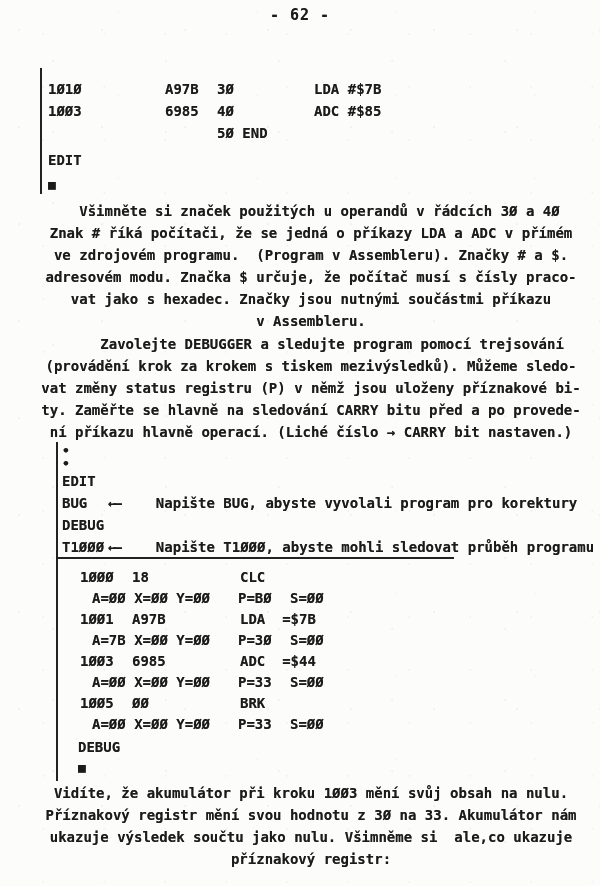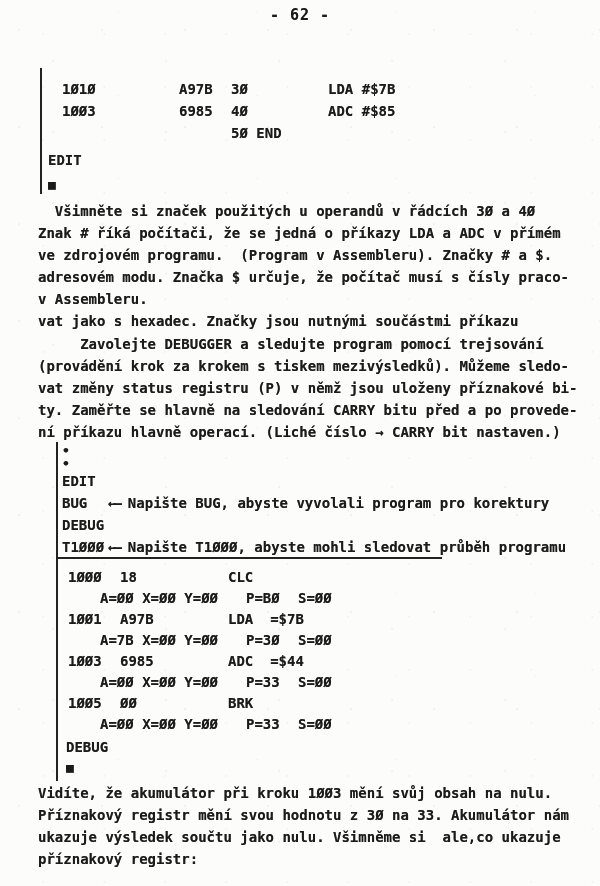--- a/index.html
+++ b/index.html
@@ -19,41 +19,41 @@
     color:#1b1b1b;
     overflow:hidden;
     text-shadow:0 0 .5px rgba(20,20,20,.55);
   }
   .abs{position:absolute;}
   .line{white-space:pre;line-height:22px;}
   
   .pagenum{top:6px;left:0;right:0;text-align:center;font-size:15px;letter-spacing:1px;}
   
   .block1{top:68px;left:40px;border-left:2.5px solid #222;padding:10px 0 2px 6px;width:420px;}
-  .l-row{display:grid;grid-template-columns:117px 52px 97px auto;line-height:22px;white-space:pre;margin-left:14px;}
+  .l-row{display:grid;grid-template-columns:117px 52px 97px auto;line-height:22px;white-space:pre;}
   .spacer6{height:6px;}
   .spacer4{height:4px;}
   .prompt{line-height:20px;white-space:pre;}
   .cursor{display:inline-block;line-height:14px;font-size:13px;margin-top:4px;}
   
-  .para{left:38px;width:560px;}
+  .para{left:31px;width:560px;text-align:center;}
   .para1{top:200px;}
   .para2{top:333px;}
   .para3{top:782px;}
   
   .term1{top:442px;left:56px;border-left:2.5px solid #222;padding:2px 0 4px 4px;width:520px;}
   .dotline{line-height:13px;font-size:13px;white-space:pre;}
   .cmdline{line-height:22px;white-space:pre;display:flex;}
   .cmd{display:inline-block;min-width:46px;}
   .arrow{letter-spacing:-3px;margin-right:9px;}
-  .note{white-space:pre;}
+  .note{white-space:pre;margin-left:28px;}
   
-  .trace{top:557px;left:56px;width:376px;border-top:2.5px solid #222;border-left:2.5px solid #222;padding:8px 0 6px 8px;}
+  .trace{top:557px;left:56px;width:376px;border-top:2.5px solid #222;border-left:2.5px solid #222;padding:8px 0 6px 20px;}
   .t-inst{display:grid;grid-template-columns:52px 108px auto;line-height:21px;white-space:pre;margin-left:2px;}
-  .t-regs{display:grid;grid-template-columns:146px 52px auto;line-height:21px;white-space:pre;margin-left:34px;}
+  .t-regs{display:grid;grid-template-columns:146px 52px auto;line-height:21px;white-space:pre;margin-left:14px;}
   .t-prompt{line-height:20px;margin-top:2px;white-space:pre;}
 </style>
 </head>
 <body>
 
 <div class="page">
 
   <div class="abs pagenum">- 62 -</div>
 
   <div class="abs block1">
@@ -70,22 +70,22 @@
     <div class="prompt">EDIT</div>
     <div class="spacer4"></div>
     <span class="cursor">■</span>
   </div>
 
   <div class="abs para para1">
     <div class="line">  Všimněte si značek použitých u operandů v řádcích 3Ø a 4Ø</div>
     <div class="line">Znak # říká počítači, že se jedná o příkazy LDA a ADC v přímém</div>
     <div class="line">ve zdrojovém programu.  (Program v Assembleru). Značky # a $.</div>
     <div class="line">adresovém modu. Značka $ určuje, že počítač musí s čísly praco-</div>
+    <div class="line">vat jako s hexadec. Značky jsou nutnými součástmi příkazu</div>
     <div class="line">v Assembleru.</div>
-    <div class="line">vat jako s hexadec. Značky jsou nutnými součástmi příkazu</div>
   </div>
 
   <div class="abs para para2">
     <div class="line">     Zavolejte DEBUGGER a sledujte program pomocí trejsování</div>
     <div class="line">(provádění krok za krokem s tiskem mezivýsledků). Můžeme sledo-</div>
     <div class="line">vat změny status registru (P) v němž jsou uloženy příznakové bi-</div>
     <div class="line">ty. Zaměřte se hlavně na sledování CARRY bitu před a po provede-</div>
     <div class="line">ní příkazu hlavně operací. (Liché číslo → CARRY bit nastaven.)</div>
   </div>
 

